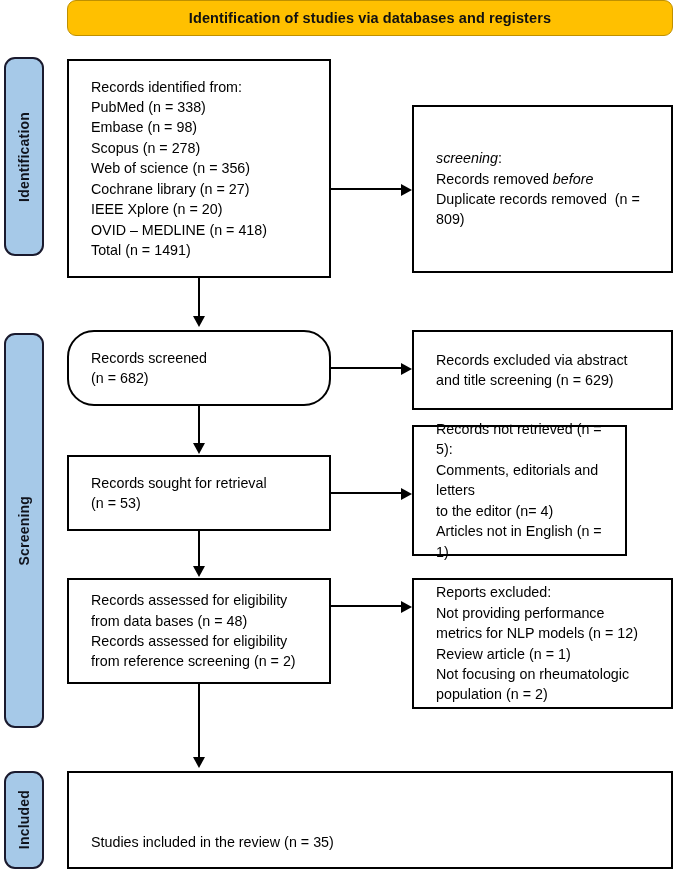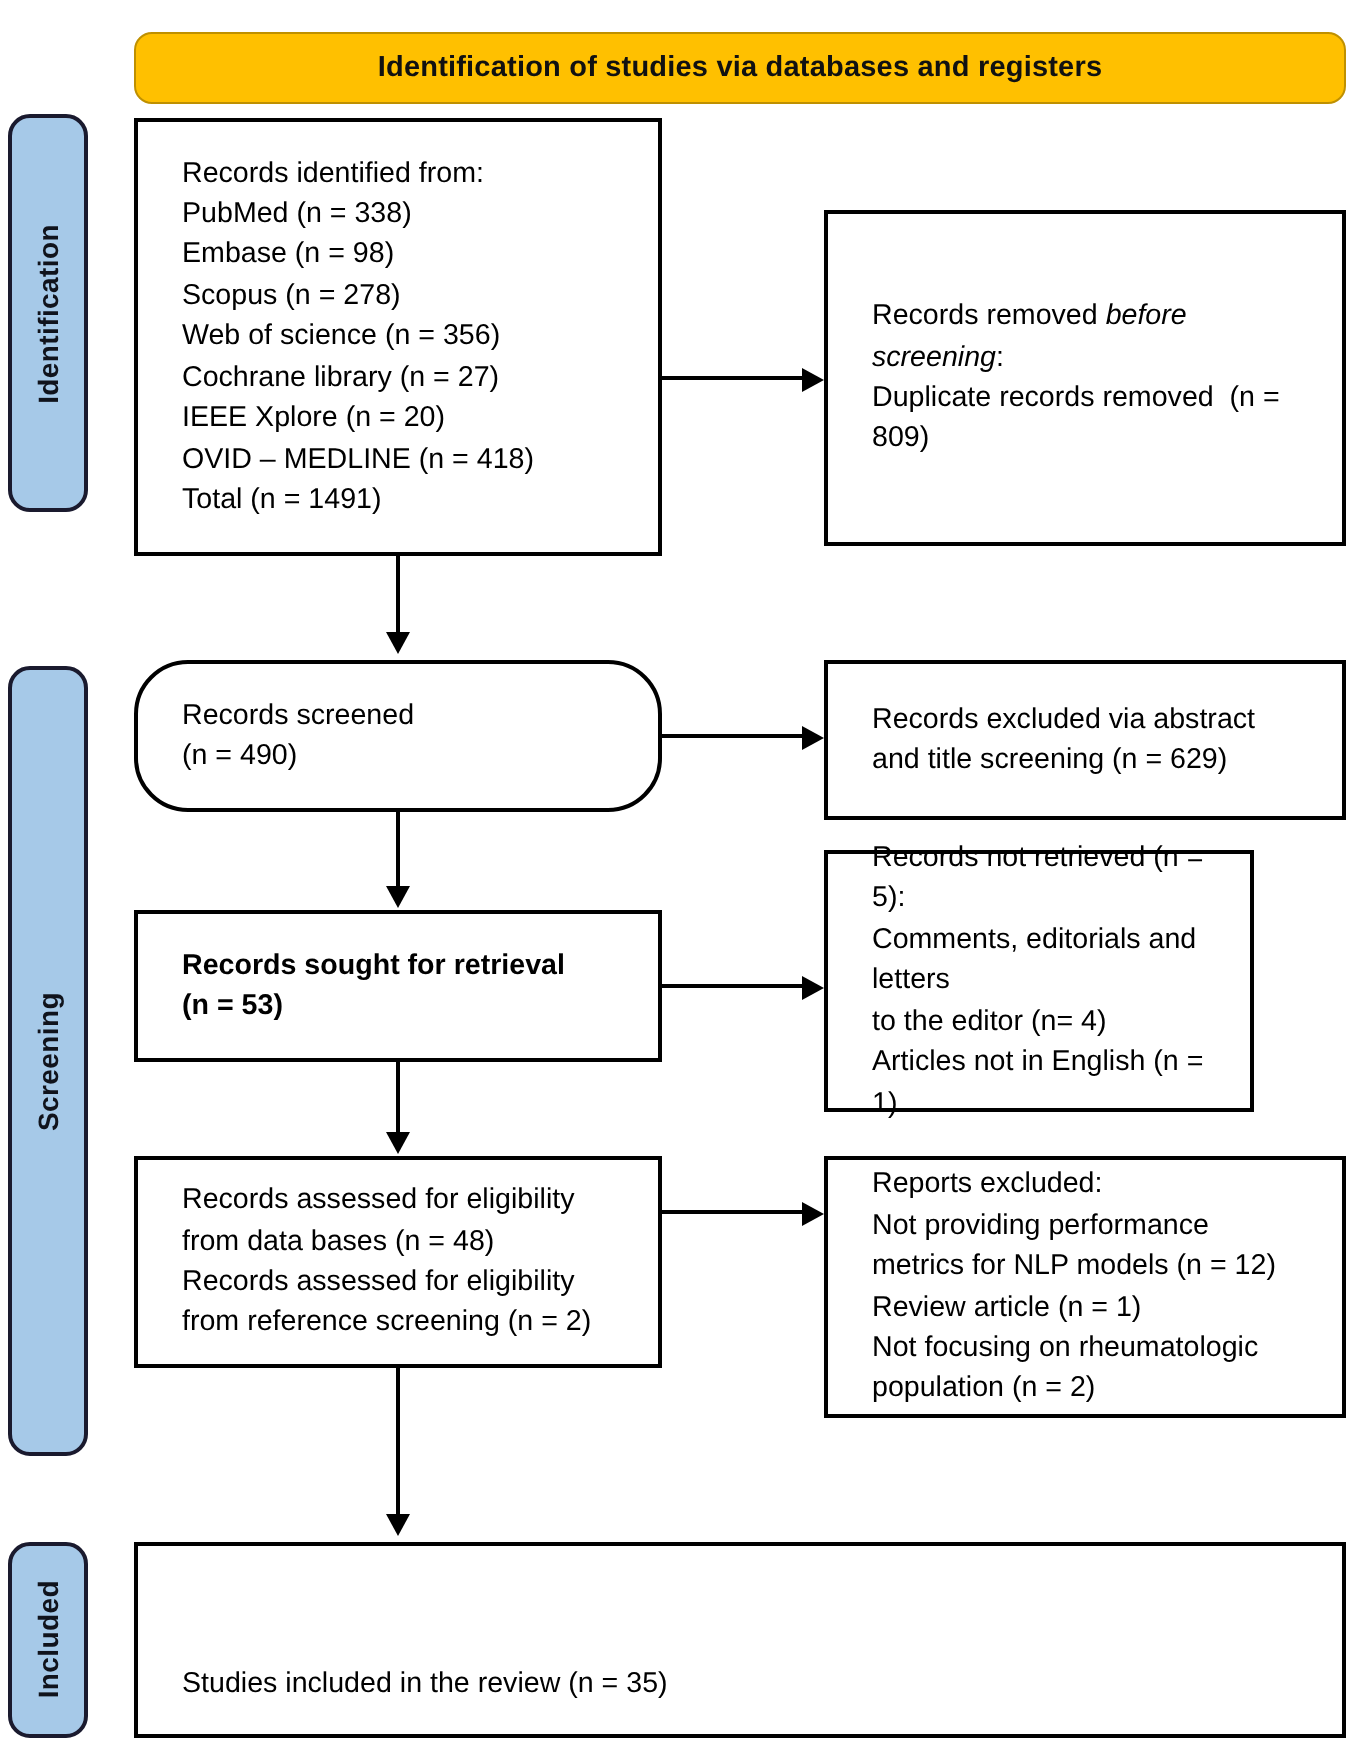--- a/index.html
+++ b/index.html
@@ -16,21 +16,21 @@
     width: 680px;
     height: 878px;
     overflow: hidden;
     background: #ffffff;
   }
 
   
   .header-banner {
     position: absolute;
     left: 67px;
-    top: 16px;
+    top: 0;
     width: 606px;
     height: 36px;
     background: #FFC000;
     border: 1.5px solid #BF9000;
     border-radius: 9px;
     box-sizing: border-box;
     display: flex;
     align-items: center;
     justify-content: center;
   }
@@ -84,21 +84,21 @@
     line-height: 20.4px;
     color: #000000;
     white-space: pre-wrap;
   }
   .flow-box .line em { font-style: italic; }
 
   #box-identified   { left: 67px;  top: 59px;  width: 264px; height: 219px; }
   #box-removed      { left: 412px; top: 105px; width: 261px; height: 168px; }
   #box-screened     { left: 67px;  top: 330px; width: 264px; height: 76px; border-radius: 27px;  }
   #box-excluded     { left: 412px; top: 330px; width: 261px; height: 80px;  }
-  #box-sought       { left: 67px;  top: 455px; width: 264px; height: 76px; font-weight: bold;  }
+  #box-sought       { left: 67px;  top: 455px; width: 264px; height: 76px;  }
   #box-notretrieved { left: 412px; top: 425px; width: 215px; height: 131px; }
   #box-assessed     { left: 67px;  top: 578px; width: 264px; height: 106px; }
   #box-reports      { left: 412px; top: 578px; width: 261px; height: 131px; }
   #box-included     { left: 67px;  top: 771px; width: 606px; height: 98px;  }
 
   #box-included .line { font-size: 14.3px; margin-top: 44px; }
 
   
   .conn {
     position: absolute;
@@ -149,29 +149,29 @@
     <span class="line">Embase (n = 98)</span>
     <span class="line">Scopus (n = 278)</span>
     <span class="line">Web of science (n = 356)</span>
     <span class="line">Cochrane library (n = 27)</span>
     <span class="line">IEEE Xplore (n = 20)</span>
     <span class="line">OVID – MEDLINE (n = 418)</span>
     <span class="line">Total (n = 1491)</span>
   </div>
 
   <div class="flow-box" id="box-removed">
+    <span class="line"><em>screening</em><span>:</span></span>
     <span class="line"><span>Records removed </span><em>before</em></span>
-    <span class="line"><em>screening</em><span>:</span></span>
     <span class="line">Duplicate records removed  (n =</span>
     <span class="line">809)</span>
   </div>
 
   <div class="flow-box" id="box-screened">
     <span class="line">Records screened</span>
-    <span class="line">(n = 490)</span>
+    <span class="line">(n = 682)</span>
   </div>
 
   <div class="flow-box" id="box-excluded">
     <span class="line">Records excluded via abstract</span>
     <span class="line">and title screening (n = 629)</span>
   </div>
 
   <div class="flow-box" id="box-sought">
     <span class="line">Records sought for retrieval</span>
     <span class="line">(n = 53)</span>

